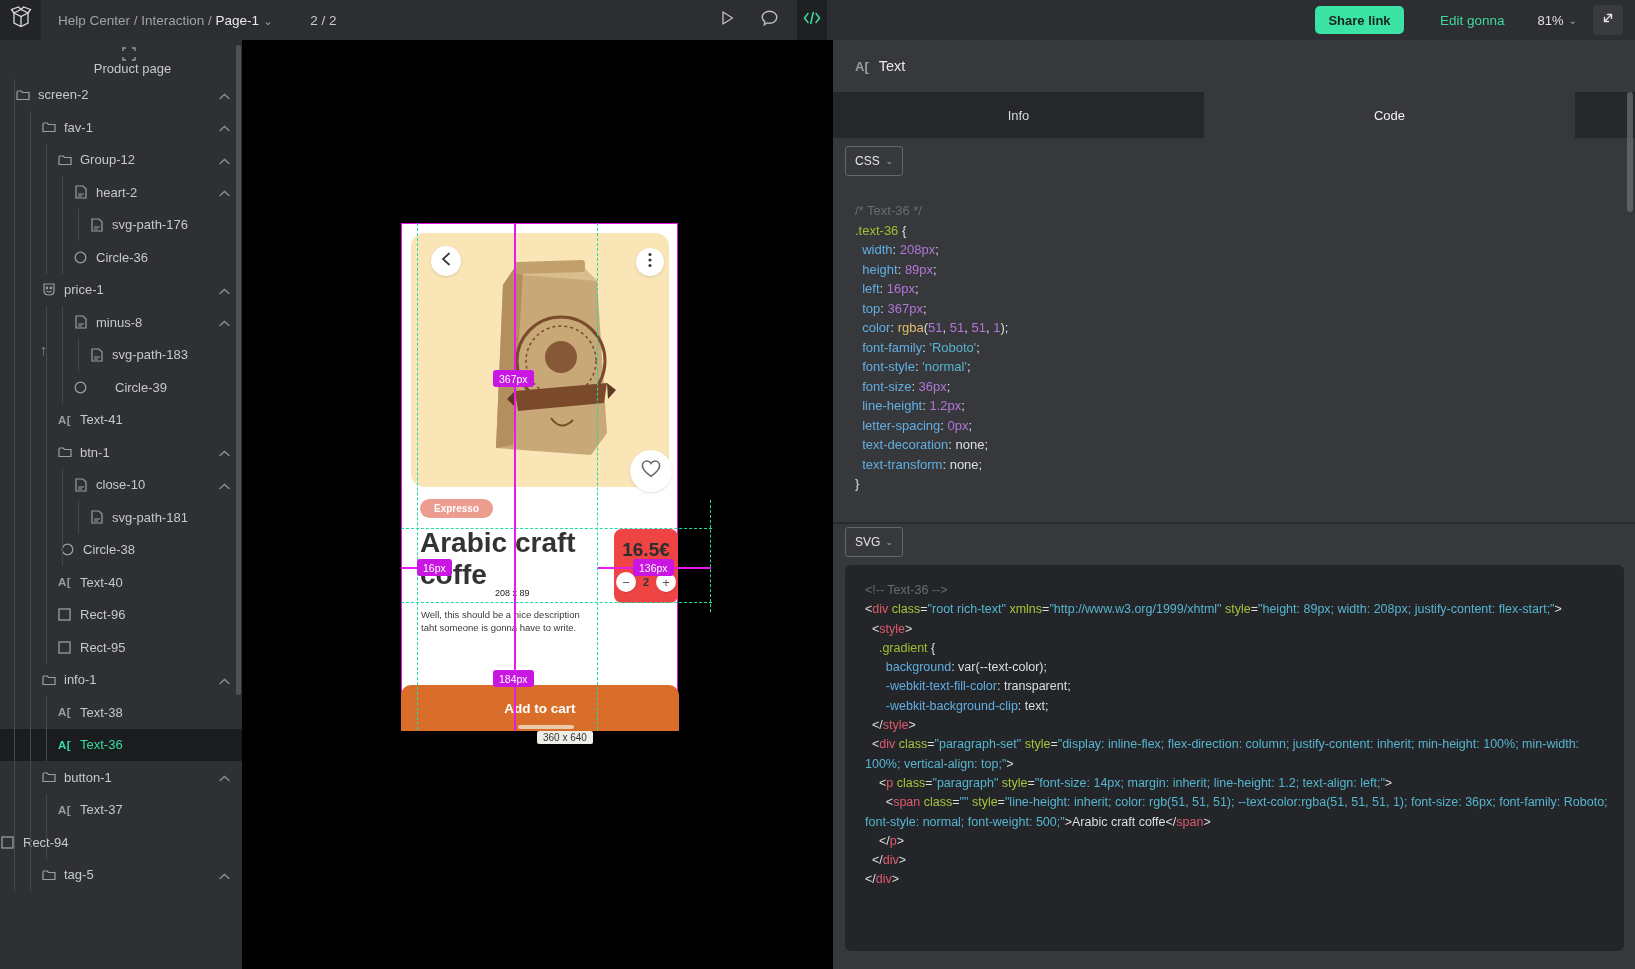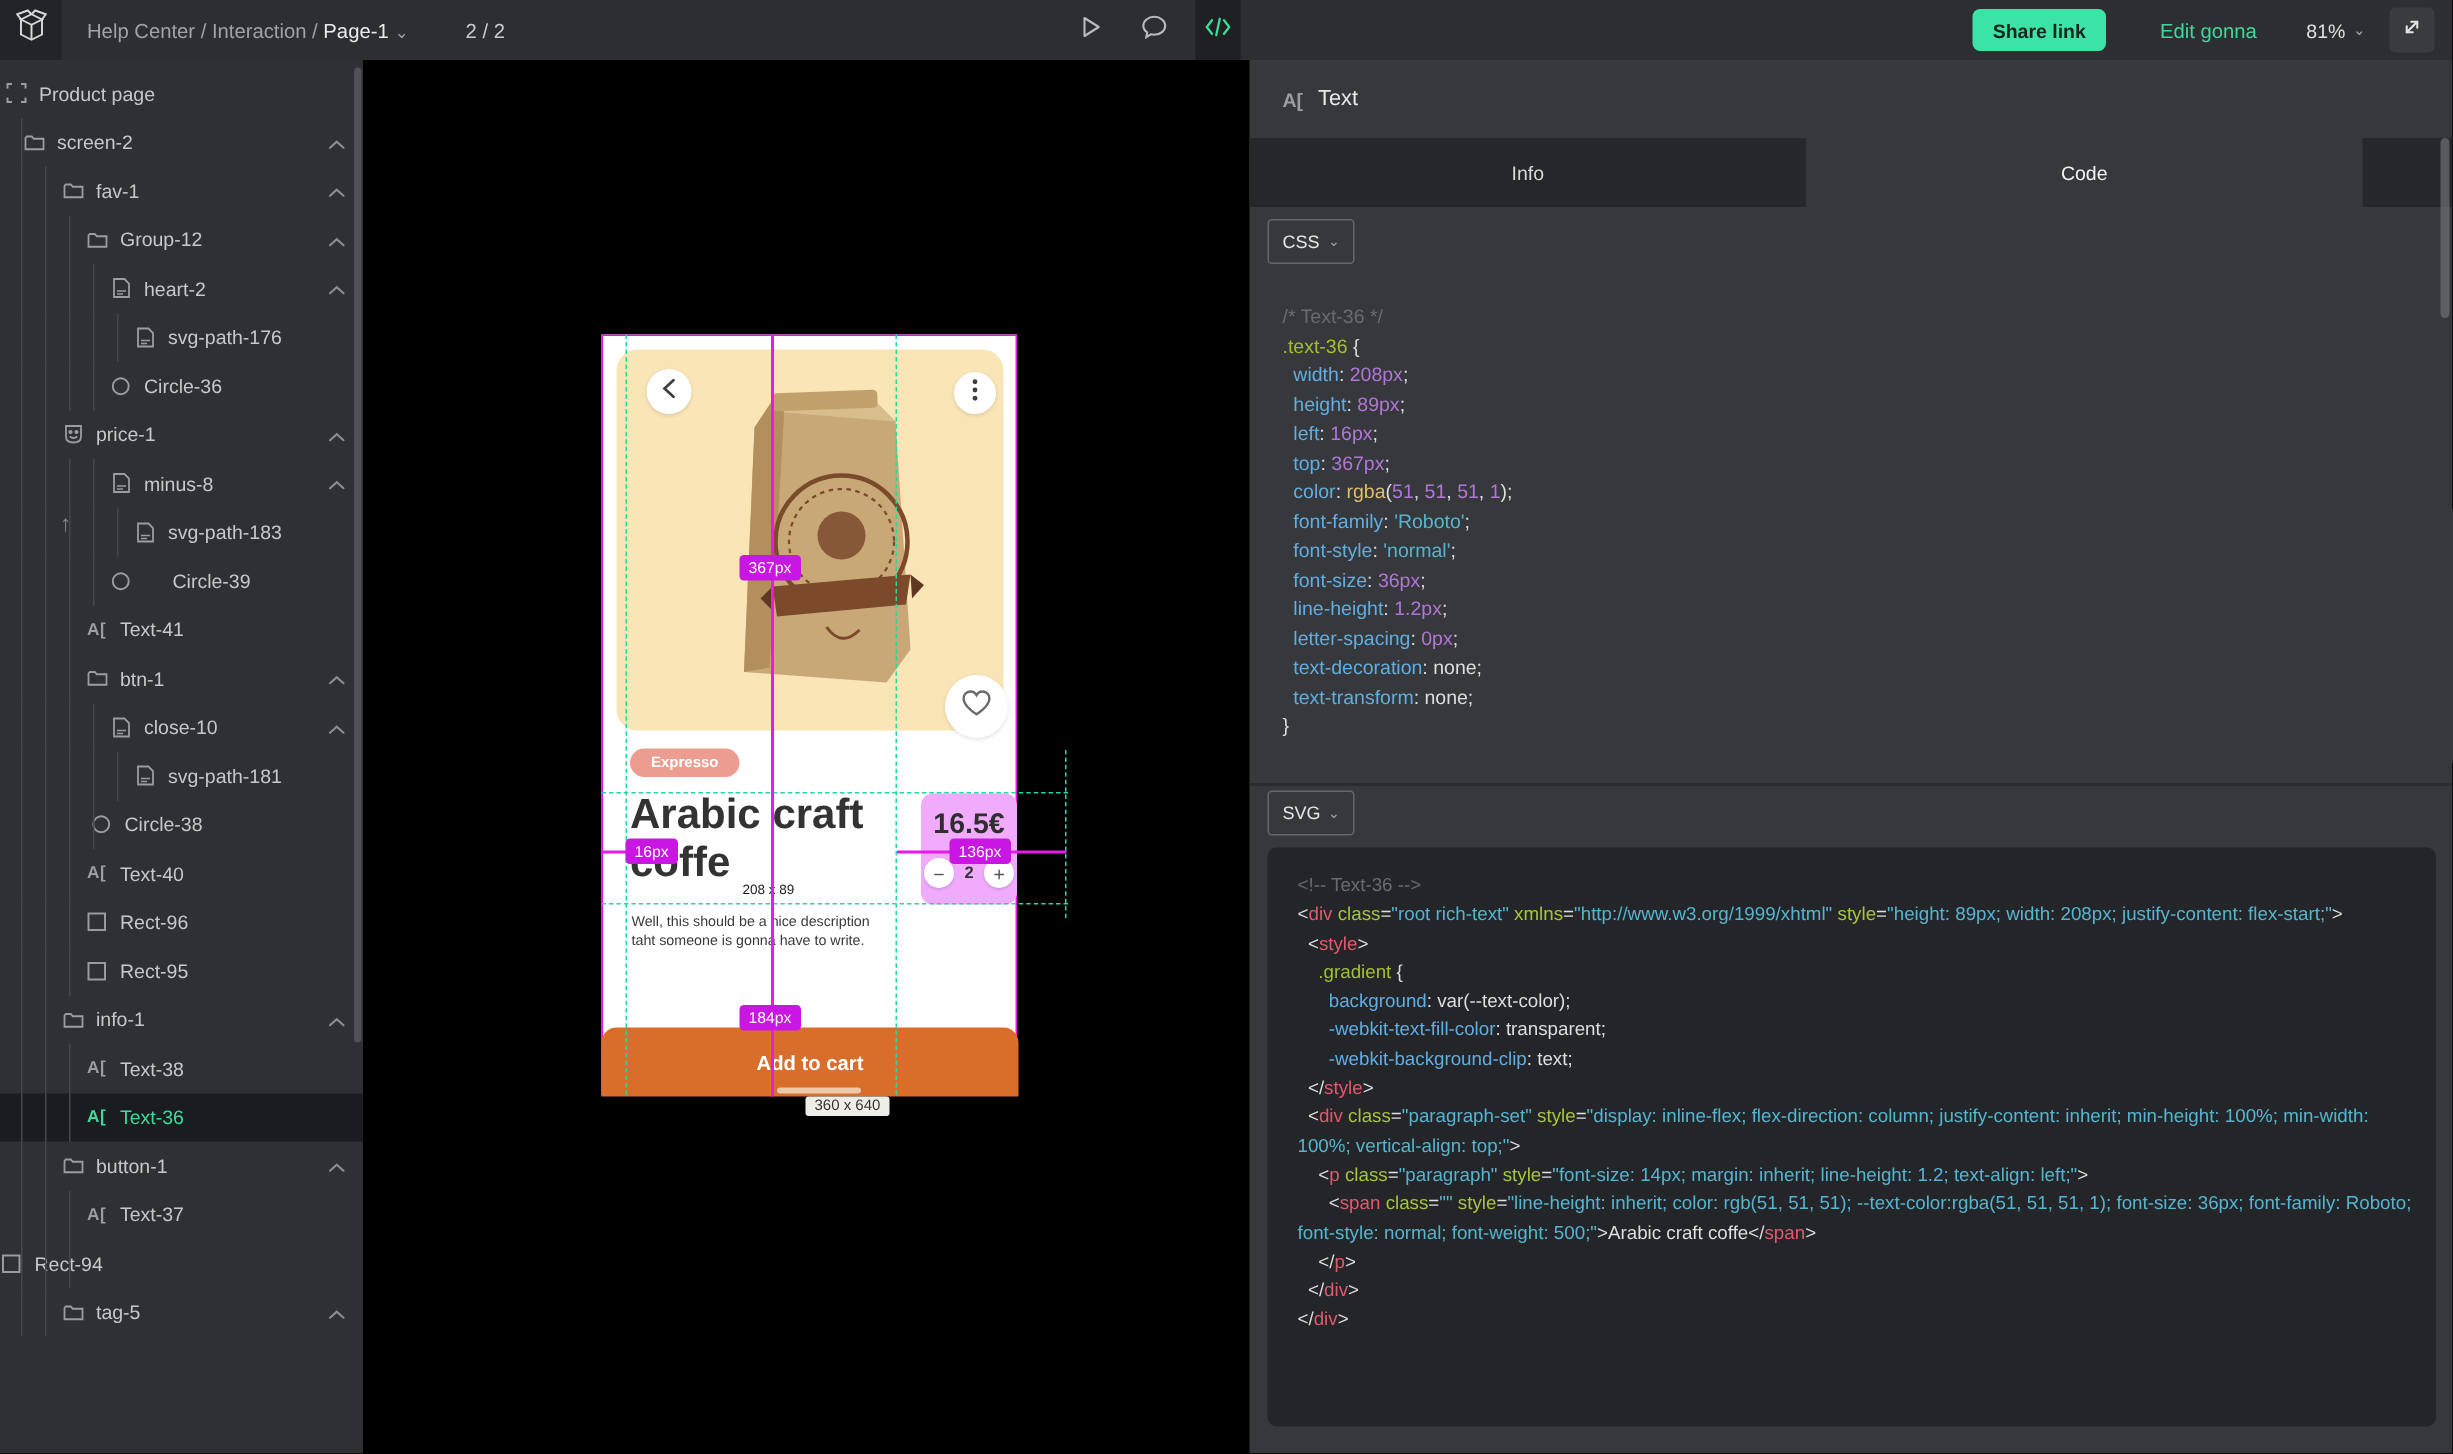--- a/index.html
+++ b/index.html
@@ -42,21 +42,21 @@
   .canvas { position:absolute; left:242px; top:40px; width:591px; height:929px; background:#000; z-index:10; }
   .frame { position:absolute; left:159px; top:183px; width:277px; height:507px; background:#FFFFFF; border:1px solid #E816DC; }
   .product-img { position:absolute; left:9px; top:9px; width:258px; height:254px; background:#FAE5B7; border-radius:14px; }
   .circ-btn { position:absolute; background:#fff; border-radius:50%; box-shadow:0 1px 3px rgba(0,0,0,0.12); display:flex; align-items:center; justify-content:center; }
   .back-btn { left:29px; top:22px; width:30px; height:30px; }
   .kebab-btn { left:234px; top:24px; width:28px; height:28px; }
   .heart-btn { left:228px; top:226px; width:42px; height:42px; }
   .tag-pill { position:absolute; left:18px; top:275px; width:73px; height:19px; background:#EC9D90; border-radius:10px; color:#fff; font-size:10px; font-weight:bold; display:flex; align-items:center; justify-content:center; }
   .p-title { position:absolute; left:18px; top:303px; width:188px; font-size:28px; line-height:32px; font-weight:bold; color:#333333; letter-spacing:0; }
   .size-label-sm { position:absolute; left:93px; top:364px; font-size:9px; color:#1c1c1c; }
-  .price-box { position:absolute; left:212px; top:305px; width:64px; height:74px; background:#f0abfc; border-radius:8px; }
+  .price-box { position:absolute; left:212px; top:305px; width:64px; height:74px; background:#ef4444; border-radius:8px; }
   .price-val { position:absolute; left:0; top:10px; width:100%; text-align:center; font-size:19px; font-weight:bold; color:#2E2E2E; }
   .stepper { position:absolute; left:0; top:43px; width:100%; display:flex; align-items:center; justify-content:center; gap:7px; }
   .step-btn { width:20px; height:20px; background:#fff; border-radius:50%; box-shadow:0 1px 2px rgba(0,0,0,0.15); display:flex; align-items:center; justify-content:center; font-size:13px; color:#555; }
   .step-qty { font-size:11px; font-weight:bold; color:#333; }
   .p-desc { position:absolute; left:19px; top:385px; font-size:9.5px; line-height:12.5px; color:#3A3A3A; }
   .cart-btn { position:absolute; left:-1px; top:461px; width:278px; height:46px; background:#D96E2B; border:none; border-radius:10px 10px 0 0; color:#fff; font-size:13.5px; font-weight:bold; font-family:"Liberation Sans",sans-serif; }
   .home-bar { position:absolute; left:116px; top:501px; width:56px; height:4px; background:#EDD9BF; border-radius:2px; opacity:.85; }
   .frame-size-chip { position:absolute; left:295px; top:691px; padding:1px 6px; background:#EFEDE8; border-radius:2px; font-size:10px; color:#333; }
   .vline-m { position:absolute; left:272px; top:183px; width:1.5px; height:508px; background:#EA19EA; }
   .hline-m { position:absolute; height:1.5px; background:#EA19EA; }
@@ -144,21 +144,21 @@
               <path d="M3.5 10.5 L10.5 3.5"></path>
               <path d="M6.5 3.5 H10.5 V7.5"></path>
               <path d="M7.5 10.5 H3.5 V6.5"></path>
             </svg></span>
       </div>
     </div>
   </div>
 
   <div class="sidebar">
     <div class="tree">
-        <div class="tree-row" style="padding-left: 3px;">
+        <div class="tree-row" style="padding-left: 23px; flex-direction: column;">
           <span class="tree-icon">
             <svg width="14" height="14" viewBox="0 0 14 14" fill="none" stroke="#9A9DA2" stroke-width="1.3">
               <path d="M1 4 V1 H4"></path>
               <path d="M10 1 H13 V4"></path>
               <path d="M13 10 V13 H10"></path>
               <path d="M4 13 H1 V10"></path>
             </svg>
           </span>
           <span class="tree-label">Product page</span>
         </div>

